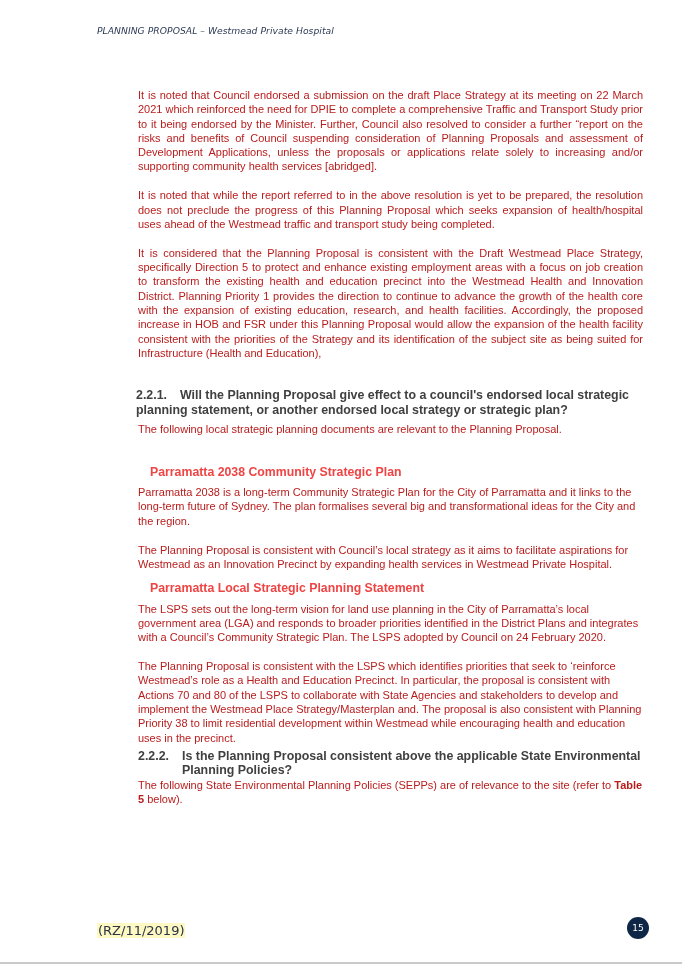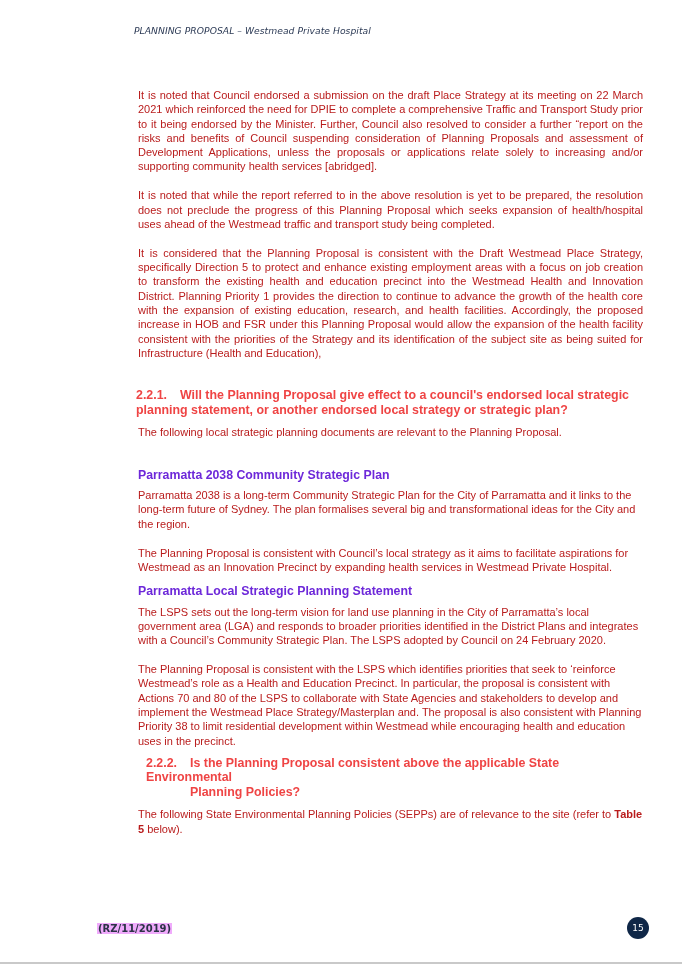--- a/index.html
+++ b/index.html
@@ -1,25 +1,25 @@
 <!DOCTYPE html>
 <html><head>
   <meta charset="utf-8">
   <style>
     html, body { margin: 0; padding: 0; background: #ffffff; }
     body { width: 682px; height: 965px; position: relative; overflow: hidden; font-family: "Liberation Sans", sans-serif; color: #1a2a44; }
-    .page-header { position: absolute; left: 97px; top: 25px; font-family: "DejaVu Sans", sans-serif; font-style: italic; font-size: 9.2px; color: #2c3a55; letter-spacing: 0.05px; margin-left: 37px; }
+    .page-header { position: absolute; left: 97px; top: 25px; font-family: "DejaVu Sans", sans-serif; font-style: italic; font-size: 9.2px; color: #2c3a55; letter-spacing: 0.05px; }
     .content { position: absolute; left: 138px; top: 88px; width: 505px; }
     .para { font-size: 11px; line-height: 14.3px; margin: 0 0 14.6px 0; color: #b91c1c; }
     .justify { text-align: justify; }
-    .h3 { font-size: 12.4px; font-weight: bold; line-height: 14.5px; color: #ef4444; margin: 8px; }
+    .h3 { font-size: 12.4px; font-weight: bold; line-height: 14.5px; color: #404040; margin: 0; }
     .h3 .num { display: inline-block; width: 44px; }
-    .h4 { font-size: 12.3px; font-weight: bold; line-height: 14.5px; color: #6d28d9; margin: 0 0 6px 0; }
+    .h4 { font-size: 12.3px; font-weight: bold; line-height: 14.5px; color: #ef4444; margin: 0 0 6px 12px; }
     .bold { font-weight: bold; }
-    .footer-ref { position: absolute; left: 97px; top: 923px; font-family: "DejaVu Sans", sans-serif; font-size: 10px; font-weight: bold; color: #2b3346; background: #f0abfc; padding: 0 1px; }
+    .footer-ref { position: absolute; left: 97px; top: 923px; font-family: "DejaVu Sans", sans-serif; font-size: 13px; font-weight: normal; color: #2b3346; background: #fef9c3; padding: 0 1px; }
     .page-badge { position: absolute; left: 627px; top: 917px; width: 22px; height: 22px; border-radius: 50%; background: #0f2747; color: #ffffff; font-family: "DejaVu Sans", sans-serif; font-size: 9px; font-weight: normal; display: flex; align-items: center; justify-content: center; }
     .bottom-rule { position: absolute; left: 0; top: 962px; width: 682px; height: 2px; background: #c9c9c9; }
   </style>
 </head>
 <body>
 
 <div class="page-header">PLANNING PROPOSAL – Westmead Private Hospital</div>
 
 <div class="content">
   <p class="para justify">It is noted that Council endorsed a submission on the draft Place Strategy at its meeting on 22 March 2021 which reinforced the need for DPIE to complete a comprehensive Traffic and Transport Study prior to it being endorsed by the Minister. Further, Council also resolved to consider a further “report on the risks and benefits of Council suspending consideration of Planning Proposals and assessment of Development Applications, unless the proposals or applications relate solely to increasing and/or supporting community health services [abridged].</p>

